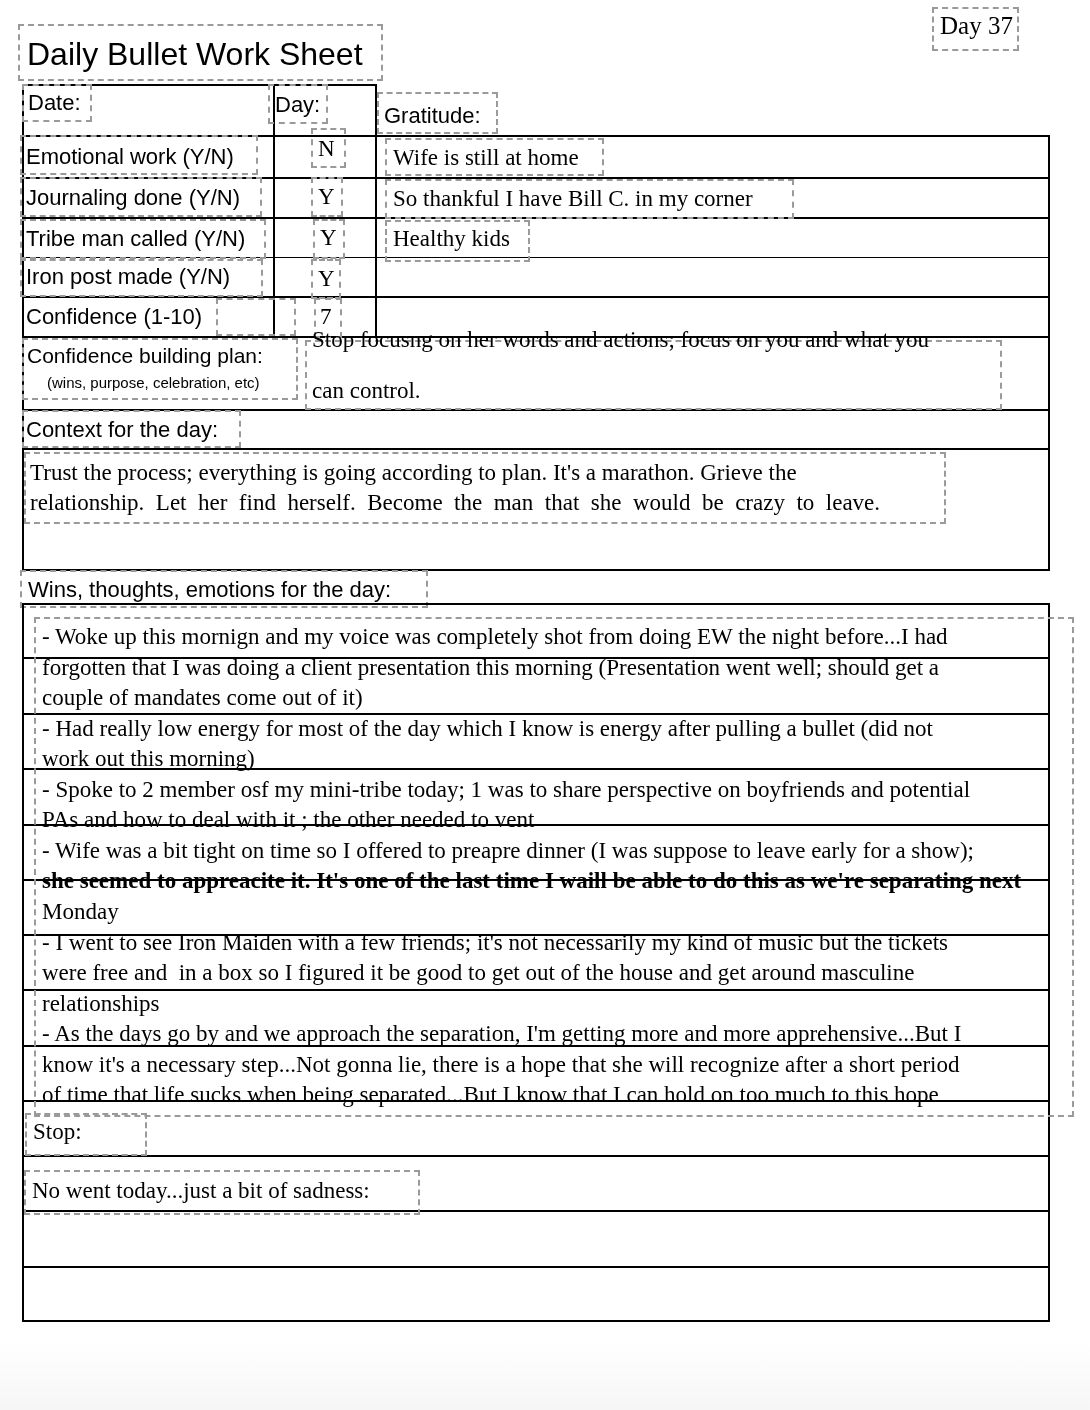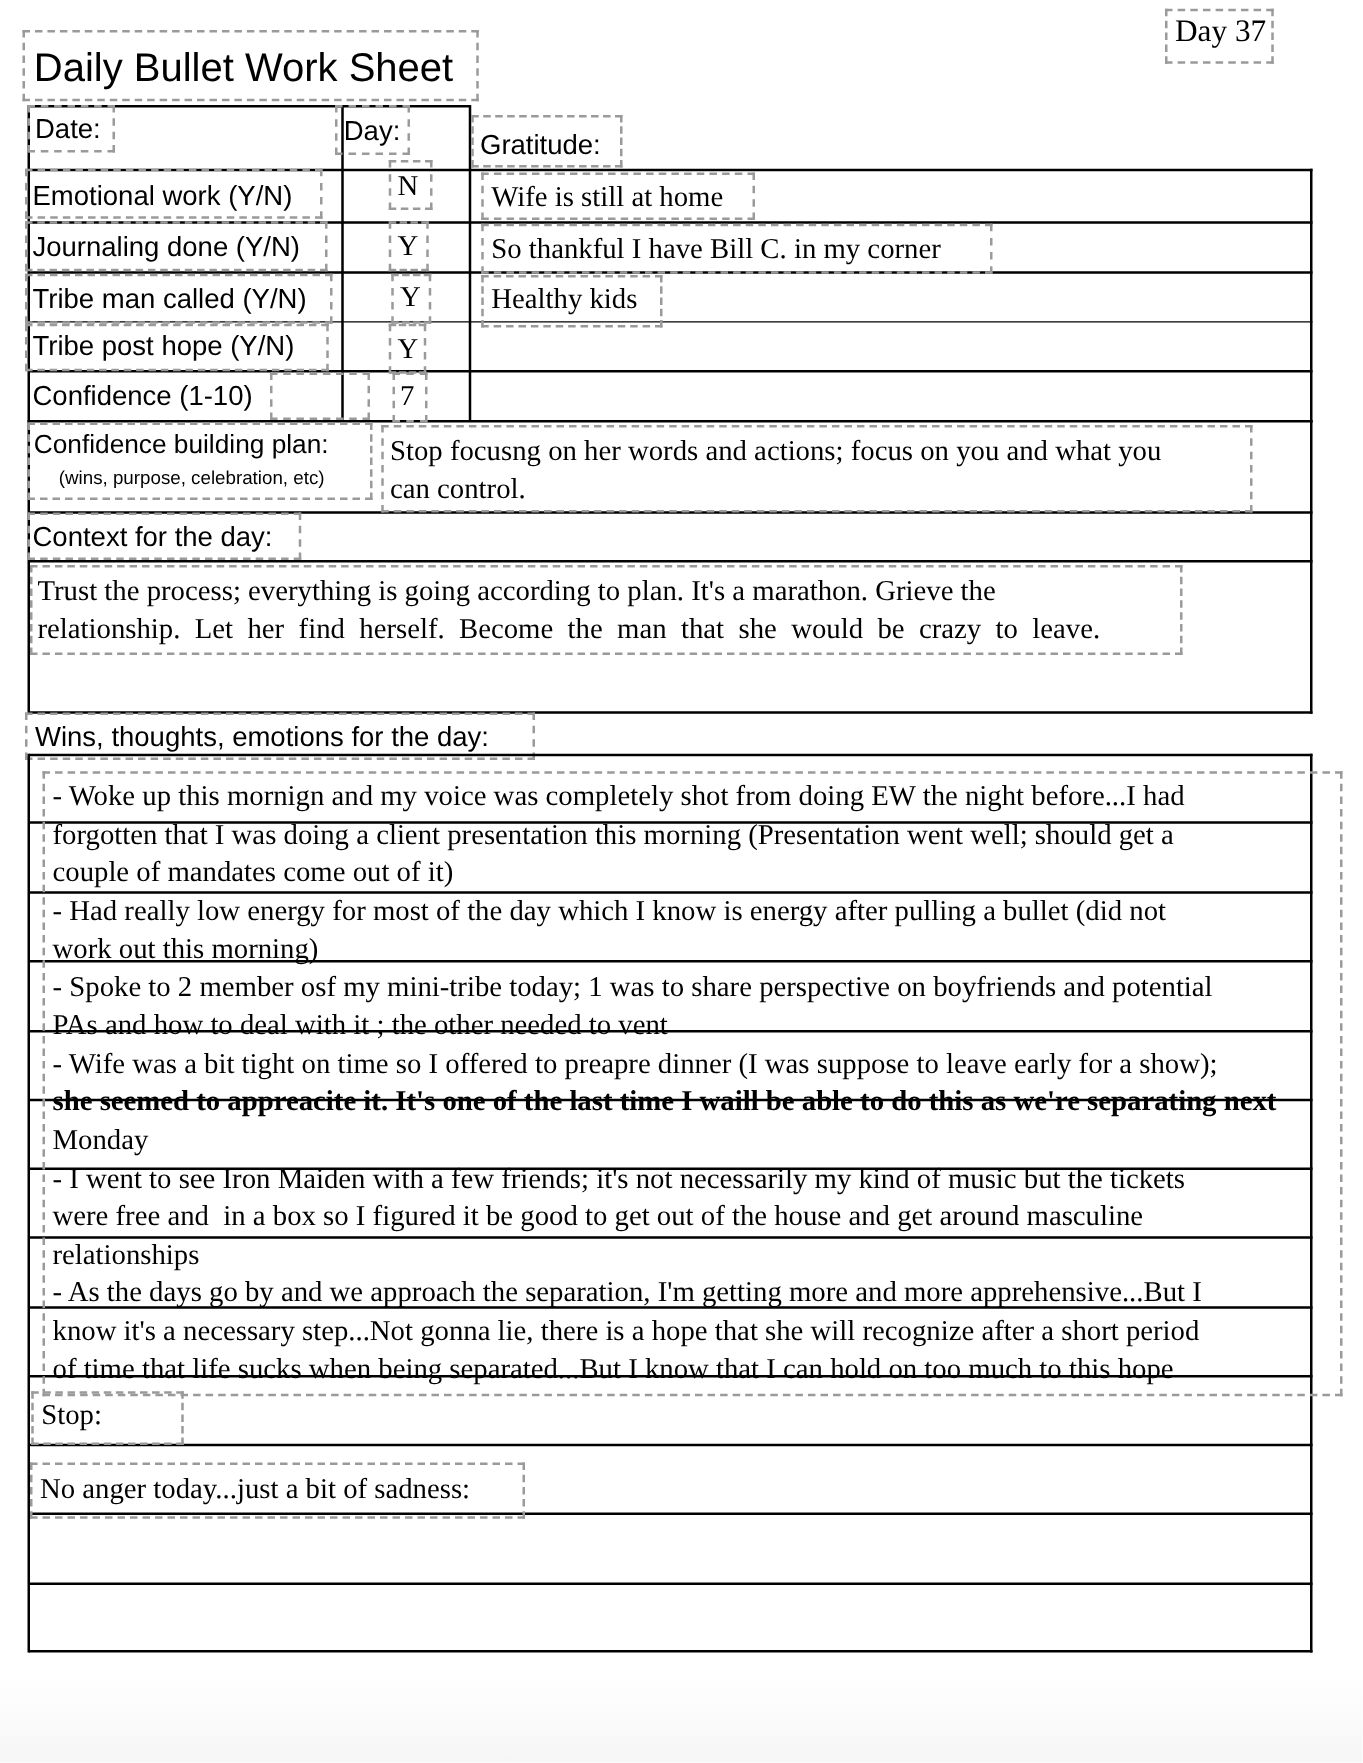--- a/index.html
+++ b/index.html
@@ -57,21 +57,21 @@
 <div class="txt sans lbl" style="left:26px;top:185px;">Journaling done (Y/N)</div>
 <div class="abs dash" style="left:311px;top:177px;width:32px;height:40px;"></div>
 <div class="txt serif val" style="left:318px;top:184px;">Y</div>
 
 <div class="abs dash" style="left:20px;top:219px;width:246px;height:40px;"></div>
 <div class="txt sans lbl" style="left:26px;top:226px;">Tribe man called (Y/N)</div>
 <div class="abs dash" style="left:313px;top:219px;width:32px;height:40px;"></div>
 <div class="txt serif val" style="left:320px;top:225px;">Y</div>
 
 <div class="abs dash" style="left:20px;top:259px;width:243px;height:38px;"></div>
-<div class="txt sans lbl" style="left:26px;top:264px;">Tribe post hope (Y/N)</div>
+<div class="txt sans lbl" style="left:26px;top:264px;">Iron post made (Y/N)</div>
 <div class="abs dash" style="left:311px;top:259px;width:30px;height:40px;"></div>
 <div class="txt serif val" style="left:318px;top:266px;">Y</div>
 
 <div class="abs dash" style="left:216px;top:298px;width:80px;height:38px;"></div>
 <div class="txt sans lbl" style="left:26px;top:304px;">Confidence (1-10)</div>
 <div class="abs dash" style="left:314px;top:298px;width:28px;height:40px;"></div>
 <div class="txt serif val" style="left:320px;top:304px;">7</div>
 
 <div class="abs dash" style="left:385px;top:138px;width:219px;height:38px;"></div>
 <div class="txt serif val" style="left:393px;top:145px;">Wife is still at home</div>
@@ -80,21 +80,21 @@
 <div class="abs dash" style="left:385px;top:220px;width:145px;height:42px;"></div>
 <div class="txt serif val" style="left:393px;top:226px;">Healthy kids</div>
 
 <div class="hl" style="left:23px;top:409px;width:1027px;"></div>
 <div class="vl" style="left:22px;top:336px;height:235px;"></div>
 <div class="vl" style="left:1048px;top:336px;height:235px;"></div>
 <div class="abs dash" style="left:22px;top:338px;width:276px;height:62px;"></div>
 <div class="txt sans" style="left:27px;top:344px;font-size:21px;">Confidence building plan:</div>
 <div class="txt sans" style="left:27px;top:374px;font-size:15px;margin-left:20px;">(wins, purpose, celebration, etc)</div>
 <div class="abs dash" style="left:305px;top:340px;width:697px;height:70px;"></div>
-<div class="txt serif val" style="left:312px;top:348px;">Stop focusng on her words and actions; focus on you and what you</div>
+<div class="txt serif val" style="left:312px;top:327px;">Stop focusng on her words and actions; focus on you and what you</div>
 <div class="txt serif val" style="left:312px;top:378px;">can control.</div>
 
 <div class="hl" style="left:23px;top:448px;width:1027px;"></div>
 <div class="hl" style="left:23px;top:569px;width:1027px;"></div>
 <div class="abs dash" style="left:22px;top:410px;width:219px;height:38px;"></div>
 <div class="txt sans lbl" style="left:26px;top:417px;">Context for the day:</div>
 <div class="abs dash" style="left:24px;top:452px;width:922px;height:72px;"></div>
 <div class="txt serif val" style="left:30px;top:460px;">Trust the process; everything is going according to plan. It's a marathon. Grieve the</div>
 <div class="txt serif val" style="left:30px;top:490px;white-space:pre;">relationship.  Let  her  find  herself.  Become  the  man  that  she  would  be  crazy  to  leave.</div>
 
@@ -132,15 +132,15 @@
 <div class="txt serif val" style="left:42px;top:930px;">- I went to see Iron Maiden with a few friends; it's not necessarily my kind of music but the tickets</div>
 <div class="txt serif val" style="left:42px;top:960px;white-space:pre;">were free and  in a box so I figured it be good to get out of the house and get around masculine</div>
 <div class="txt serif val" style="left:42px;top:991px;">relationships</div>
 <div class="txt serif val" style="left:42px;top:1021px;">- As the days go by and we approach the separation, I'm getting more and more apprehensive...But I</div>
 <div class="txt serif val" style="left:42px;top:1052px;">know it's a necessary step...Not gonna lie, there is a hope that she will recognize after a short period</div>
 <div class="txt serif val" style="left:42px;top:1082px;">of time that life sucks when being separated...But I know that I can hold on too much to this hope</div>
 
 <div class="abs dash" style="left:25px;top:1113px;width:122px;height:43px;"></div>
 <div class="txt serif val" style="left:33px;top:1119px;">Stop:</div>
 <div class="abs dash" style="left:24px;top:1170px;width:396px;height:45px;"></div>
-<div class="txt serif val" style="left:32px;top:1178px;">No anger today...just a bit of sadness:</div>
+<div class="txt serif val" style="left:32px;top:1178px;">No went today...just a bit of sadness:</div>
 <div class="abs" style="left:24px;top:1212px;width:1024px;height:53px;"></div>
 <div class="abs" style="left:24px;top:1268px;width:1024px;height:52px;"></div>
 
 </body></html>

